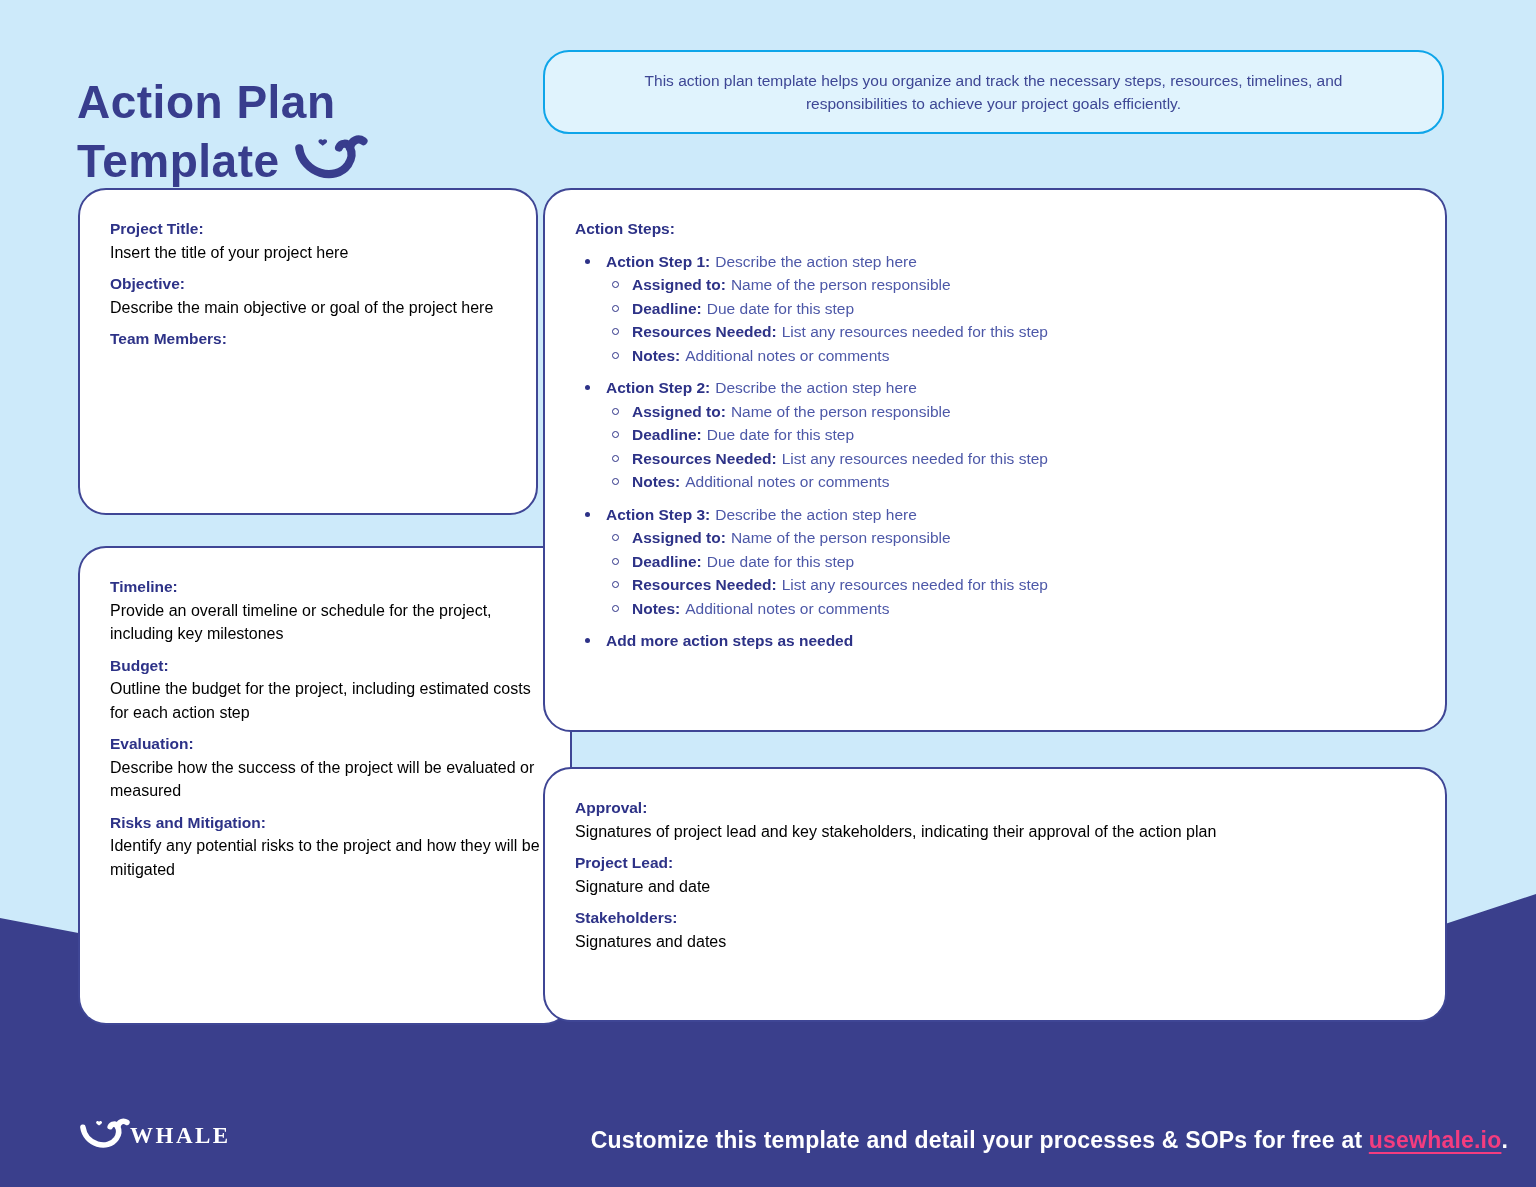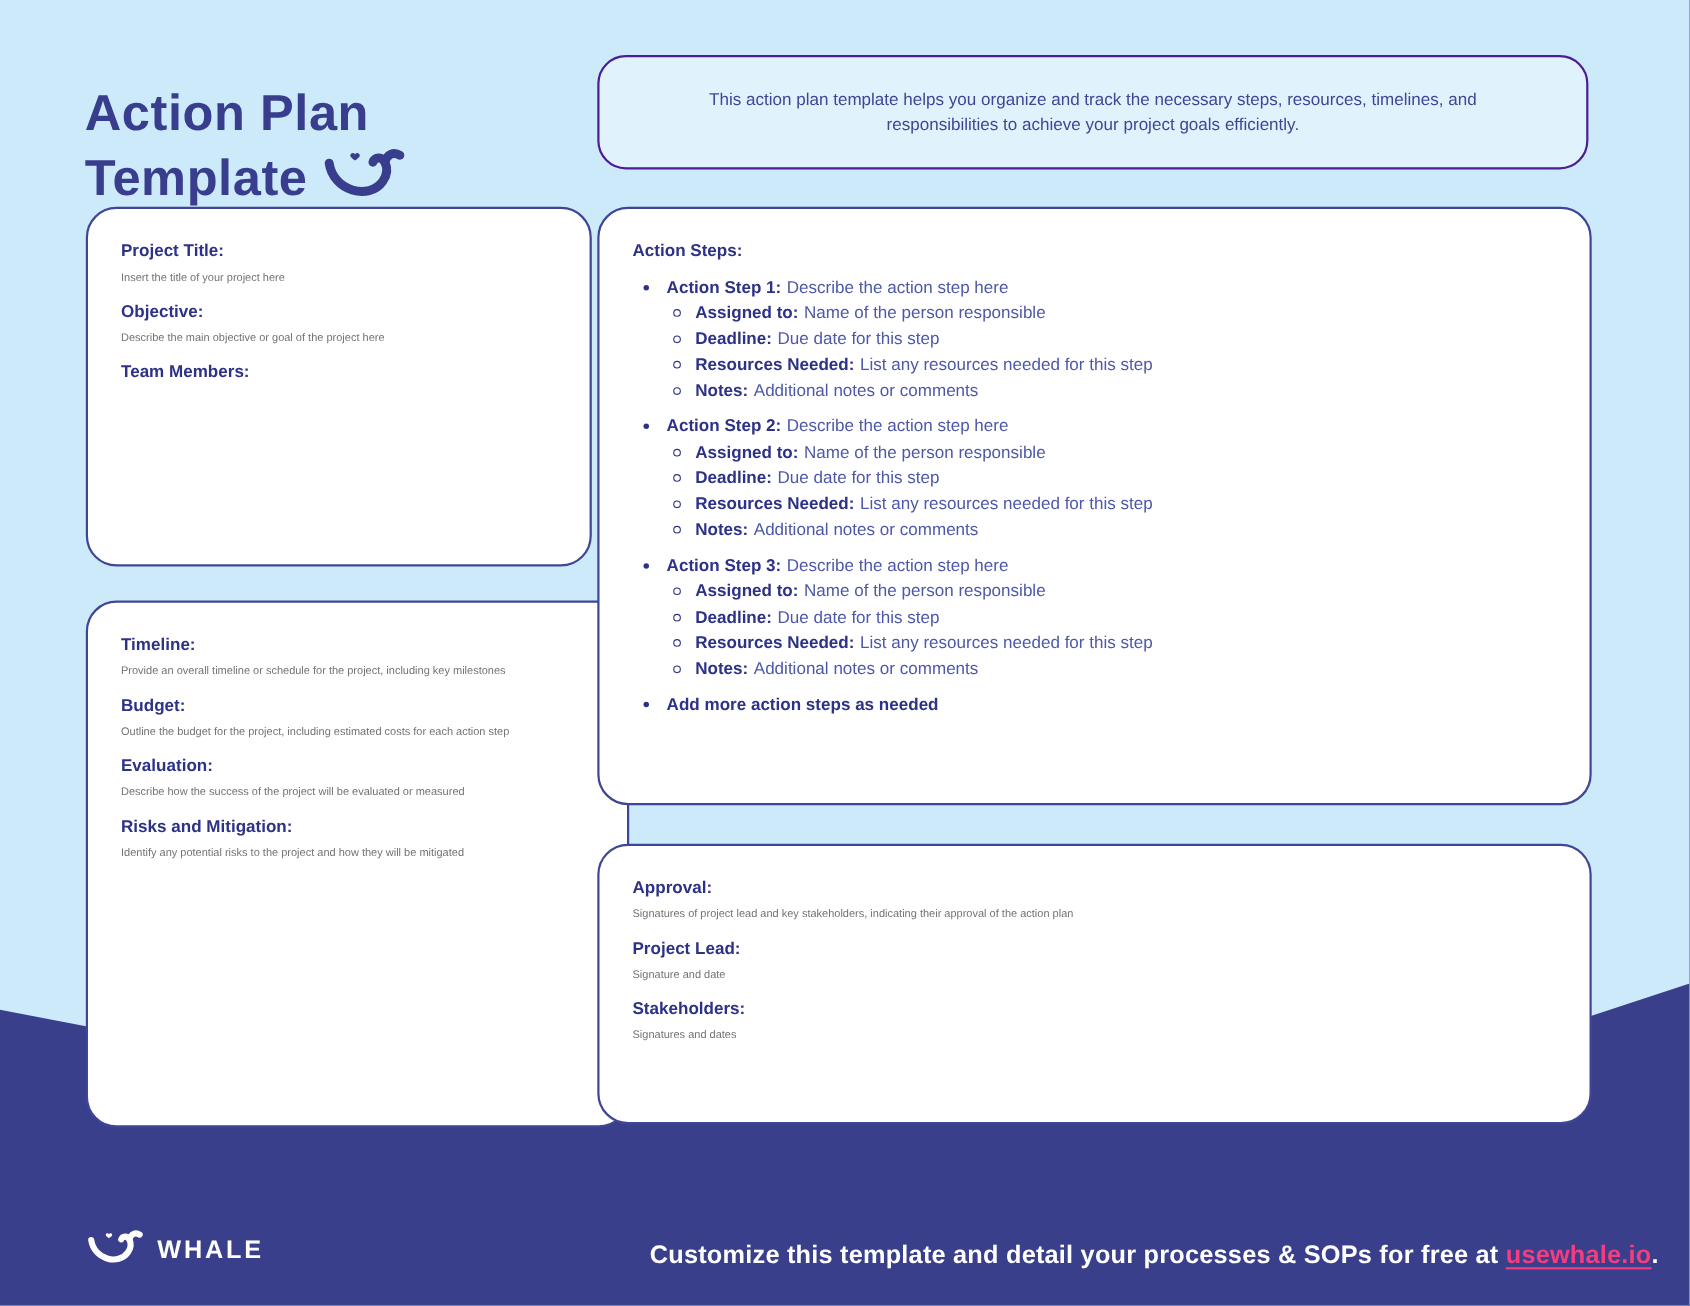--- a/index.html
+++ b/index.html
@@ -5,44 +5,44 @@
   html,body{margin:0;padding:0;}
   body{width:1536px;height:1187px;position:relative;overflow:hidden;
        background:#cdeafa;font-family:"Liberation Sans",sans-serif;}
   .wave{position:absolute;inset:0;background:#3a3f8c;z-index:1;
         clip-path:polygon(0 918px,230px 962px,1330px 962px,1536px 894px,1536px 1187px,0 1187px);}
   .layer{position:absolute;z-index:2;}
   
   .title{left:77px;top:42px;color:#383d8d;font-weight:800;font-size:46px;line-height:58px;letter-spacing:.5px;}
   .title .row{display:flex;align-items:center;gap:12px;}
   
-  .intro{left:543px;top:50px;width:901px;height:104px;background:#e0f3fd;border:2px solid #4c1d95;
+  .intro{left:543px;top:50px;width:901px;height:84px;background:#e0f3fd;border:2px solid #0ea5e9;
          border-radius:26px;display:flex;align-items:center;justify-content:center;box-sizing:border-box;
          padding:0 56px;}
   .intro p{margin:0;text-align:center;color:#3e4795;font-size:15.5px;line-height:23px;}
   
   .card{background:#ffffff;border:2px solid #3f4695;border-radius:28px;box-sizing:border-box;padding:27px 30px;}
   .card-left1{left:78px;top:188px;width:460px;height:327px;}
   .card-left2{left:78px;top:546px;width:494px;height:479px;}
   .card-steps{left:543px;top:188px;width:904px;height:544px;}
   .card-approval{left:543px;top:767px;width:904px;height:255px;}
   .h{color:#2d3287;font-weight:700;font-size:15.5px;line-height:23.5px;}
-  .b{color:#737373;font-size:10px;line-height:23.5px;}
+  .b{color:#000000;font-size:16px;line-height:23.5px;}
   .section + .section{margin-top:8px;}
   
   .step{margin-top:9px;}
   .line{display:flex;align-items:baseline;font-size:15.5px;line-height:23.5px;}
   .lbl{color:#2d3287;font-weight:700;white-space:pre;}
   .desc{color:#4d58a8;margin-left:5px;}
   .dot{width:5px;height:5px;border-radius:50%;background:#2d3287;flex:0 0 auto;
        align-self:center;margin:0 16px 0 10px;}
   .ring{width:5px;height:5px;border-radius:50%;border:1.5px solid #2d3287;flex:0 0 auto;
         align-self:center;margin:0 13px 0 37px;}
   
-  .footer-logo{left:78px;top:1116px;display:flex;align-items:center;gap:13px;z-index:3;}
+  .footer-logo{left:78px;top:1116px;display:flex;align-items:center;z-index:3;font-family:Liberation Serif, serif;}
   .brand{color:#ffffff;font-weight:700;font-size:23px;letter-spacing:2.5px;}
   .footer-msg{right:28px;top:1127px;z-index:3;color:#ffffff;font-weight:700;font-size:23px;letter-spacing:.2px;}
   .footer-msg a{color:#f43c7f;text-decoration:underline;text-underline-offset:4px;cursor:pointer;}
 </style>
 </head>
 <body>
 
 <div class="wave"></div>
 
 <h1 class="layer title">

